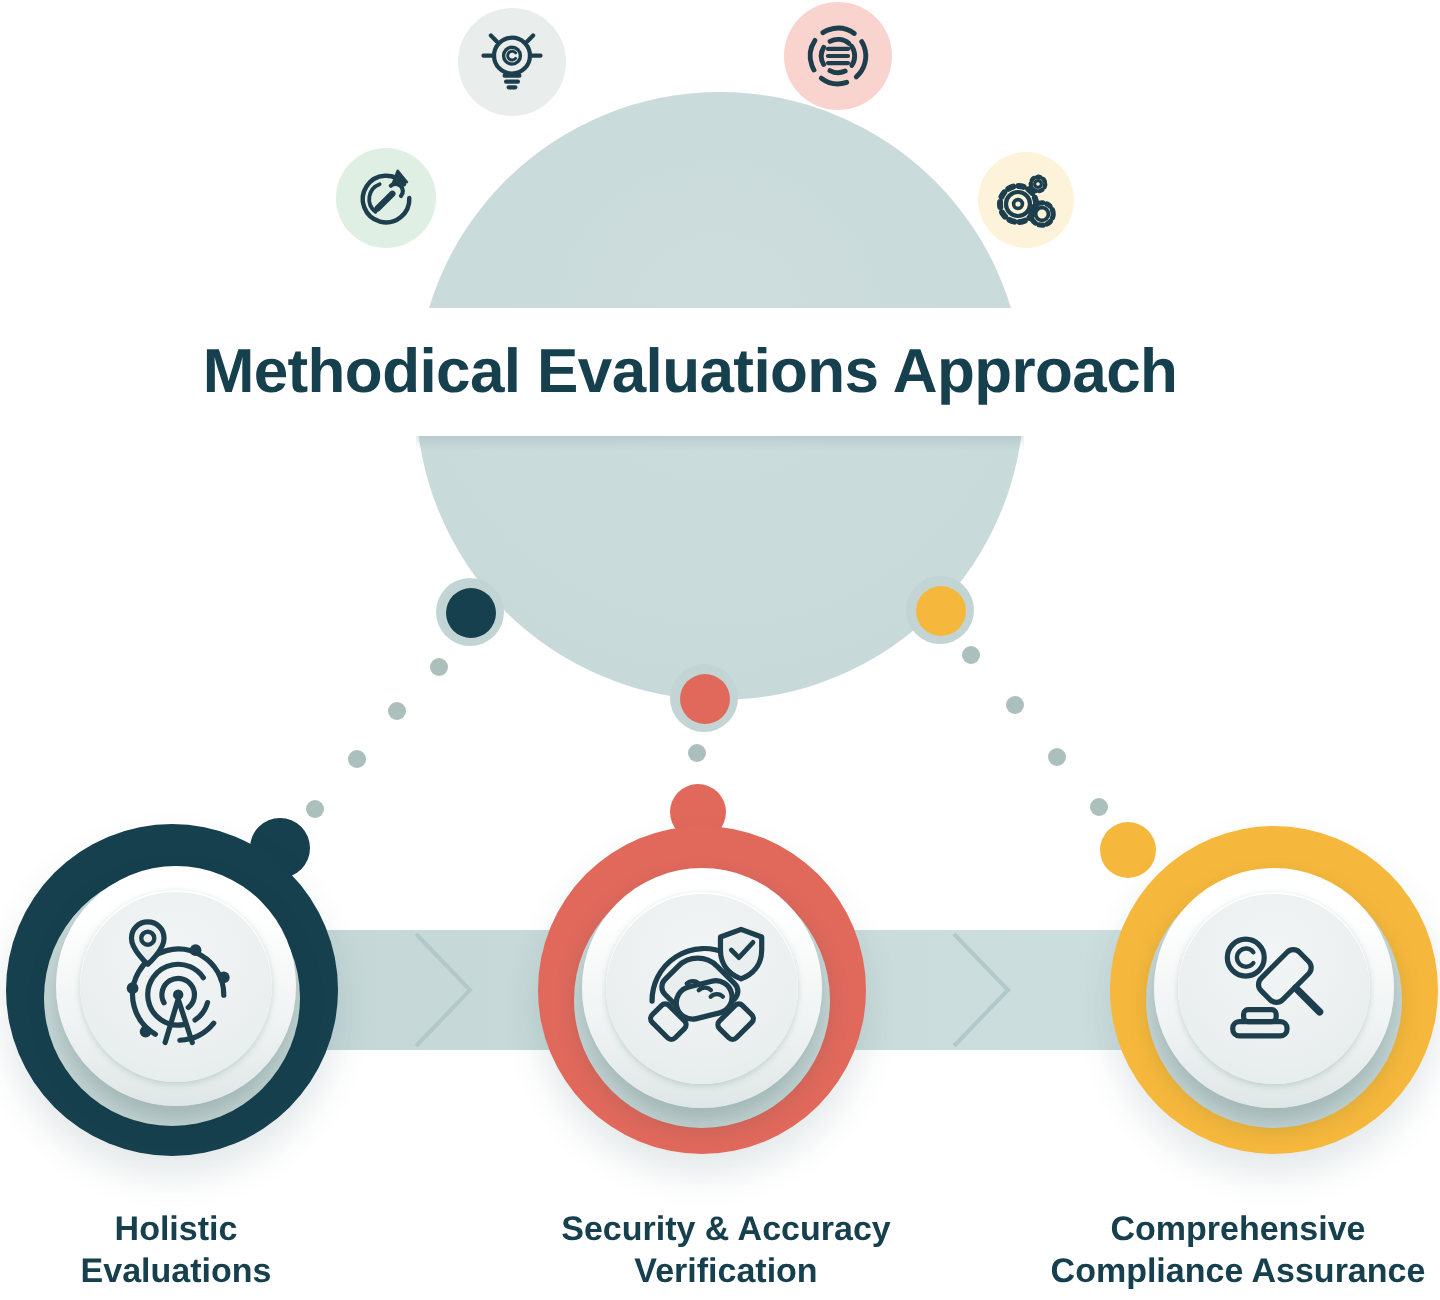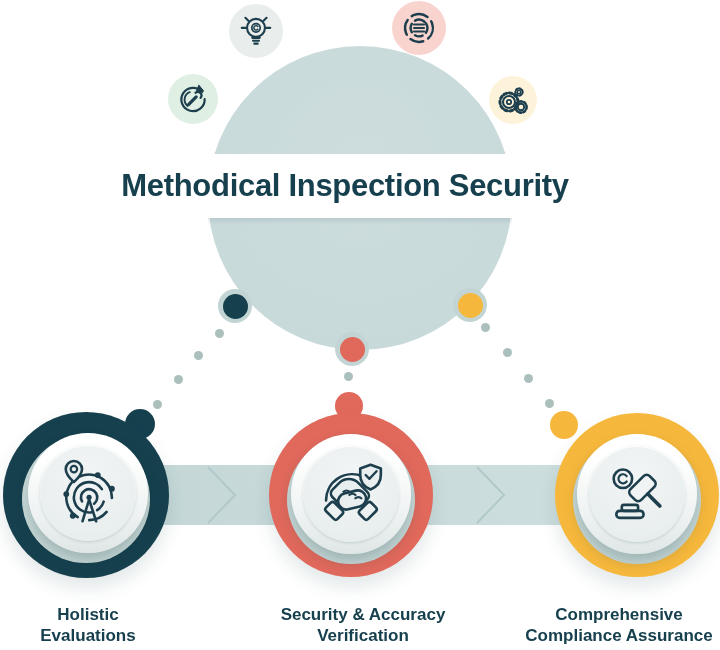--- a/index.html
+++ b/index.html
@@ -88,21 +88,21 @@
   .ic{stroke:#1d3f4d;fill:none;stroke-linecap:round;stroke-linejoin:round;}
 </style>
 </head>
 <body>
 
 <div id="stage">
 
   <div class="abs circle main-circle"></div>
   <div class="abs title-band"></div>
   <div class="abs band-shadow"></div>
-  <div class="abs page-title">Methodical Inspection Security</div>
+  <div class="abs page-title">Methodical Evaluations Approach</div>
 
   <div class="abs circle chip chip-bulb">
     <svg width="38" height="38" viewBox="0 0 36 36">
       <g class="ic" stroke-width="2">
         <circle cx="18" cy="15" r="8.5"></circle>
         <circle cx="18" cy="15" r="4" stroke-width="1.6"></circle>
         <path d="M19.7 13.7a2.1 2.1 0 1 0 0 2.6" stroke-width="1.4"></path>
         <path d="M14.5 24.5h7 M15.2 27.3h5.6 M16.4 30h3.2"></path>
         <path d="M4.5 15h4 M27.5 15h4 M8 5.5l2.8 2.8 M28 5.5l-2.8 2.8"></path>
       </g>

